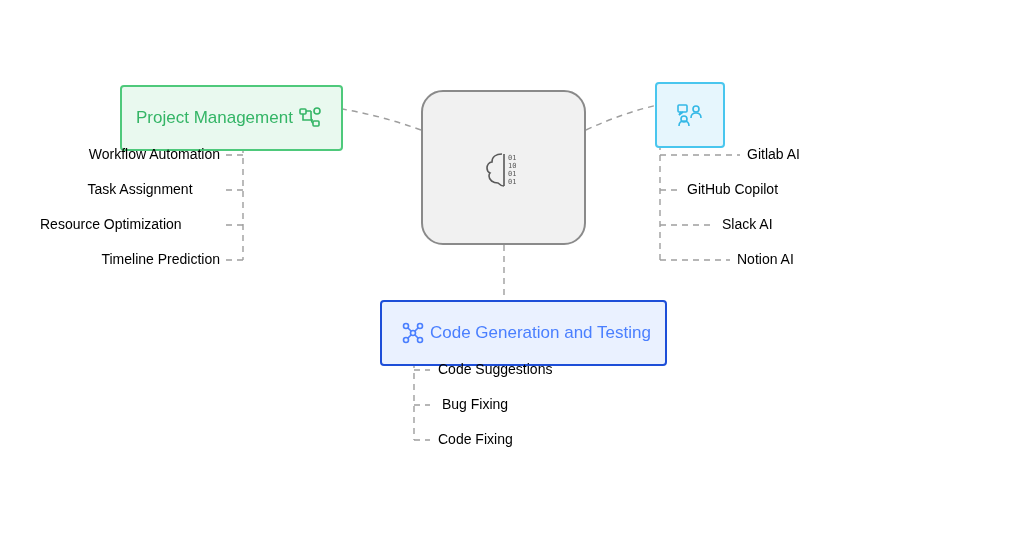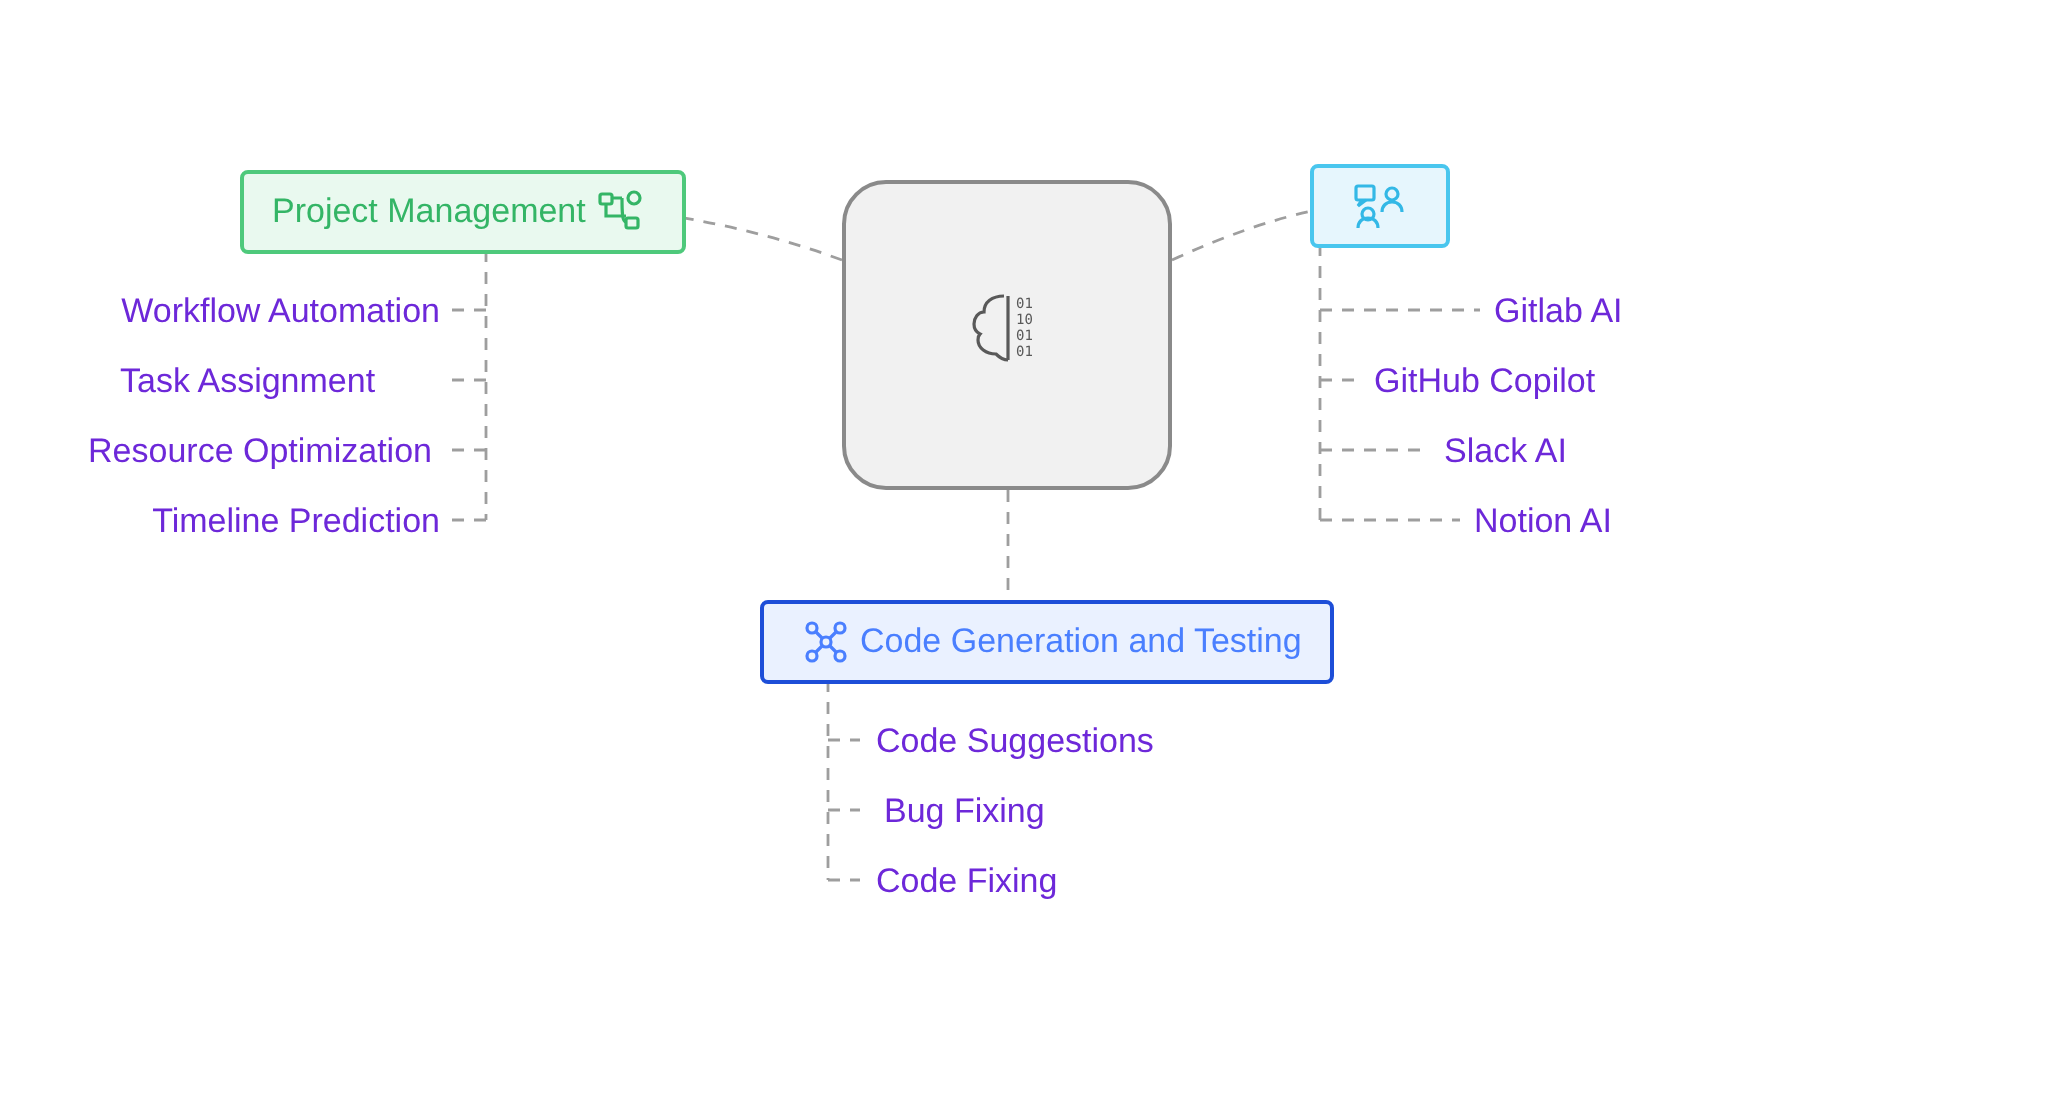--- a/index.html
+++ b/index.html
@@ -2,22 +2,22 @@
 <html><head>
 <meta charset="utf-8">
 <style>
   html,body{margin:0;padding:0;width:1024px;height:555px;background:#fff;font-family:Arial,Helvetica,sans-serif;overflow:hidden}
   .node{position:absolute;box-sizing:border-box;display:flex;align-items:center;justify-content:center;border-radius:4px;padding:8px 14px;font-size:17px;font-weight:500}
   .center{width:165px;height:155px;border:2px solid #8a8a8a;background:#f1f1f1;color:#595959;border-radius:22px;flex-direction:column;font-weight:400;font-size:18px;line-height:1.3;text-align:center}
   .center .ic{margin-bottom:8px}
   .green{border:2px solid #4ec97b;background:#e9f9ef;color:#34b566}
   .cyan {border:2px solid #49c6ee;background:#e6f6fd;color:#33b8e6}
   .blue {border:2px solid #1d4ed8;background:#eaf1ff;color:#4a7fff}
-  .ic{display:inline-flex;flex:0 0 auto;margin:0 6px}
-  .leaf{position:absolute;font-size:17px;color:#6d28d9;white-space:nowrap}
+  .ic{display:inline-flex;flex:0 0 auto;margin:12px 6px}
+  .leaf{position:absolute;font-size:14px;color:#000000;white-space:nowrap}
   svg.conn{position:absolute;left:0;top:0;width:1024px;height:555px;pointer-events:none}
   svg.conn line,svg.conn path{stroke:#9e9e9e;stroke-width:1.4;stroke-dasharray:6 5;fill:none}
 </style>
 </head>
 <body>
 
 <svg class="conn">
 
   <path d="M421 130 Q 380 115 336 108"></path>
 
@@ -67,22 +67,22 @@
         <g fill="none" stroke="#34b566" stroke-width="1.6">
       <rect x="1" y="2" width="6" height="5" rx="1"></rect>
           <circle cx="18" cy="4" r="3"></circle>
       <rect x="14" y="14" width="6" height="5" rx="1"></rect>
       <path d="M7 4h5M12 4c0 6 0 12 2 12M4 7v6h10"></path>
         </g>
       </svg>
   </span>
 </div>
 <div class="leaf" style="left:60px;top:146px;text-align:right;width:160px">Workflow Automation</div>
-<div class="leaf" style="left:60px;top:181px;text-align:left;width:160px">Task Assignment</div>
-<div class="leaf" style="left:40px;top:216px;text-align:center;width:180px">Resource Optimization</div>
+<div class="leaf" style="left:60px;top:181px;text-align:center;width:160px">Task Assignment</div>
+<div class="leaf" style="left:40px;top:216px;text-align:left;width:180px">Resource Optimization</div>
 <div class="leaf" style="left:60px;top:251px;text-align:right;width:160px">Timeline Prediction</div>
 
 <div class="node cyan" style="left:655px;top:82px">
   <span class="ic">
     <svg width="26" height="22" viewBox="0 0 26 22">
         <g fill="none" stroke="#33b8e6" stroke-width="1.6">
       <rect x="1" y="1" width="9" height="7" rx="1"></rect>
           <path d="M4 8l-2 3 4-3"></path>
       <circle cx="19" cy="5" r="3"></circle>
           <path d="M14 14c0-3 2-5 5-5s5 2 5 5"></path>

